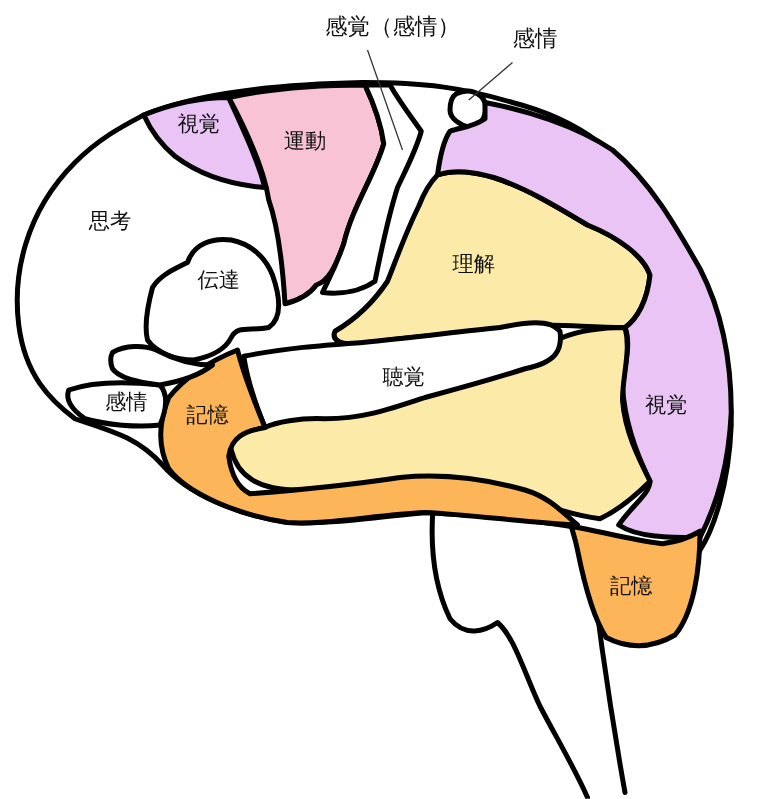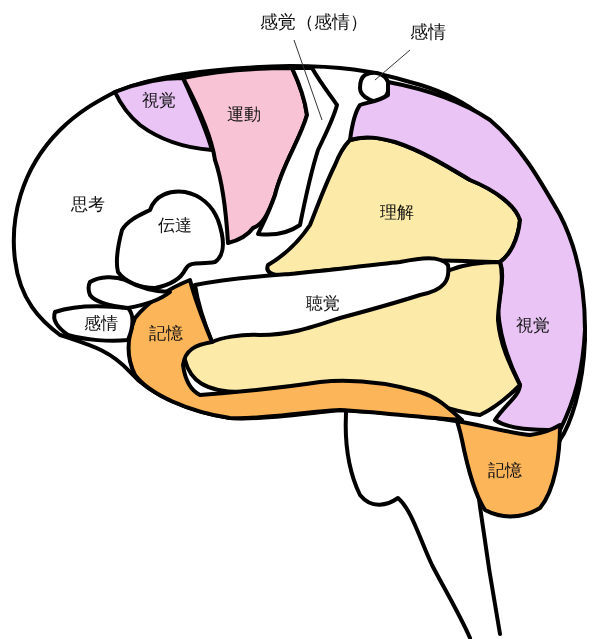--- a/index.html
+++ b/index.html
@@ -71,21 +71,21 @@
     <path class="region" fill="#FFFFFF" d="M90,282 C100,276 115,276 125,280 C140,288 155,292 170,292 C160,300 145,305 128,308 C110,306 95,302 90,295 C88,290 88,286 90,282 Z"></path>
 
     <line class="leader" x1="294" y1="40" x2="322" y2="120"></line>
     <line class="leader" x1="410" y1="50" x2="375" y2="80"></line>
   </svg>
 
   <span class="label callout" style="left:314px; top:22px;">感覚（感情）</span>
   <span class="label callout" style="left:428px; top:32px;">感情</span>
   <span class="label" style="left:159px; top:100px;">視覚</span>
   <span class="label" style="left:244px; top:114px;text-align:center;">運動</span>
-  <span class="label" style="left:88px; top:204px;">思考</span>
+  <span class="label" style="left:88px; top:178px;">思考</span>
   <span class="label" style="left:175px; top:225px;">伝達</span>
-  <span class="label" style="left:397px; top:212px;text-align:center;">理解</span>
+  <span class="label" style="left:379px; top:212px;text-align:center;">理解</span>
   <span class="label" style="left:305px; top:303px;margin-left:18px;">聴覚</span>
   <span class="label" style="left:101px; top:323px;">感情</span>
   <span class="label" style="left:166px; top:333px;">記憶</span>
   <span class="label" style="left:533px; top:325px;">視覚</span>
   <span class="label" style="left:505px; top:470px;">記憶</span>
 </div>
 
 </body></html>

